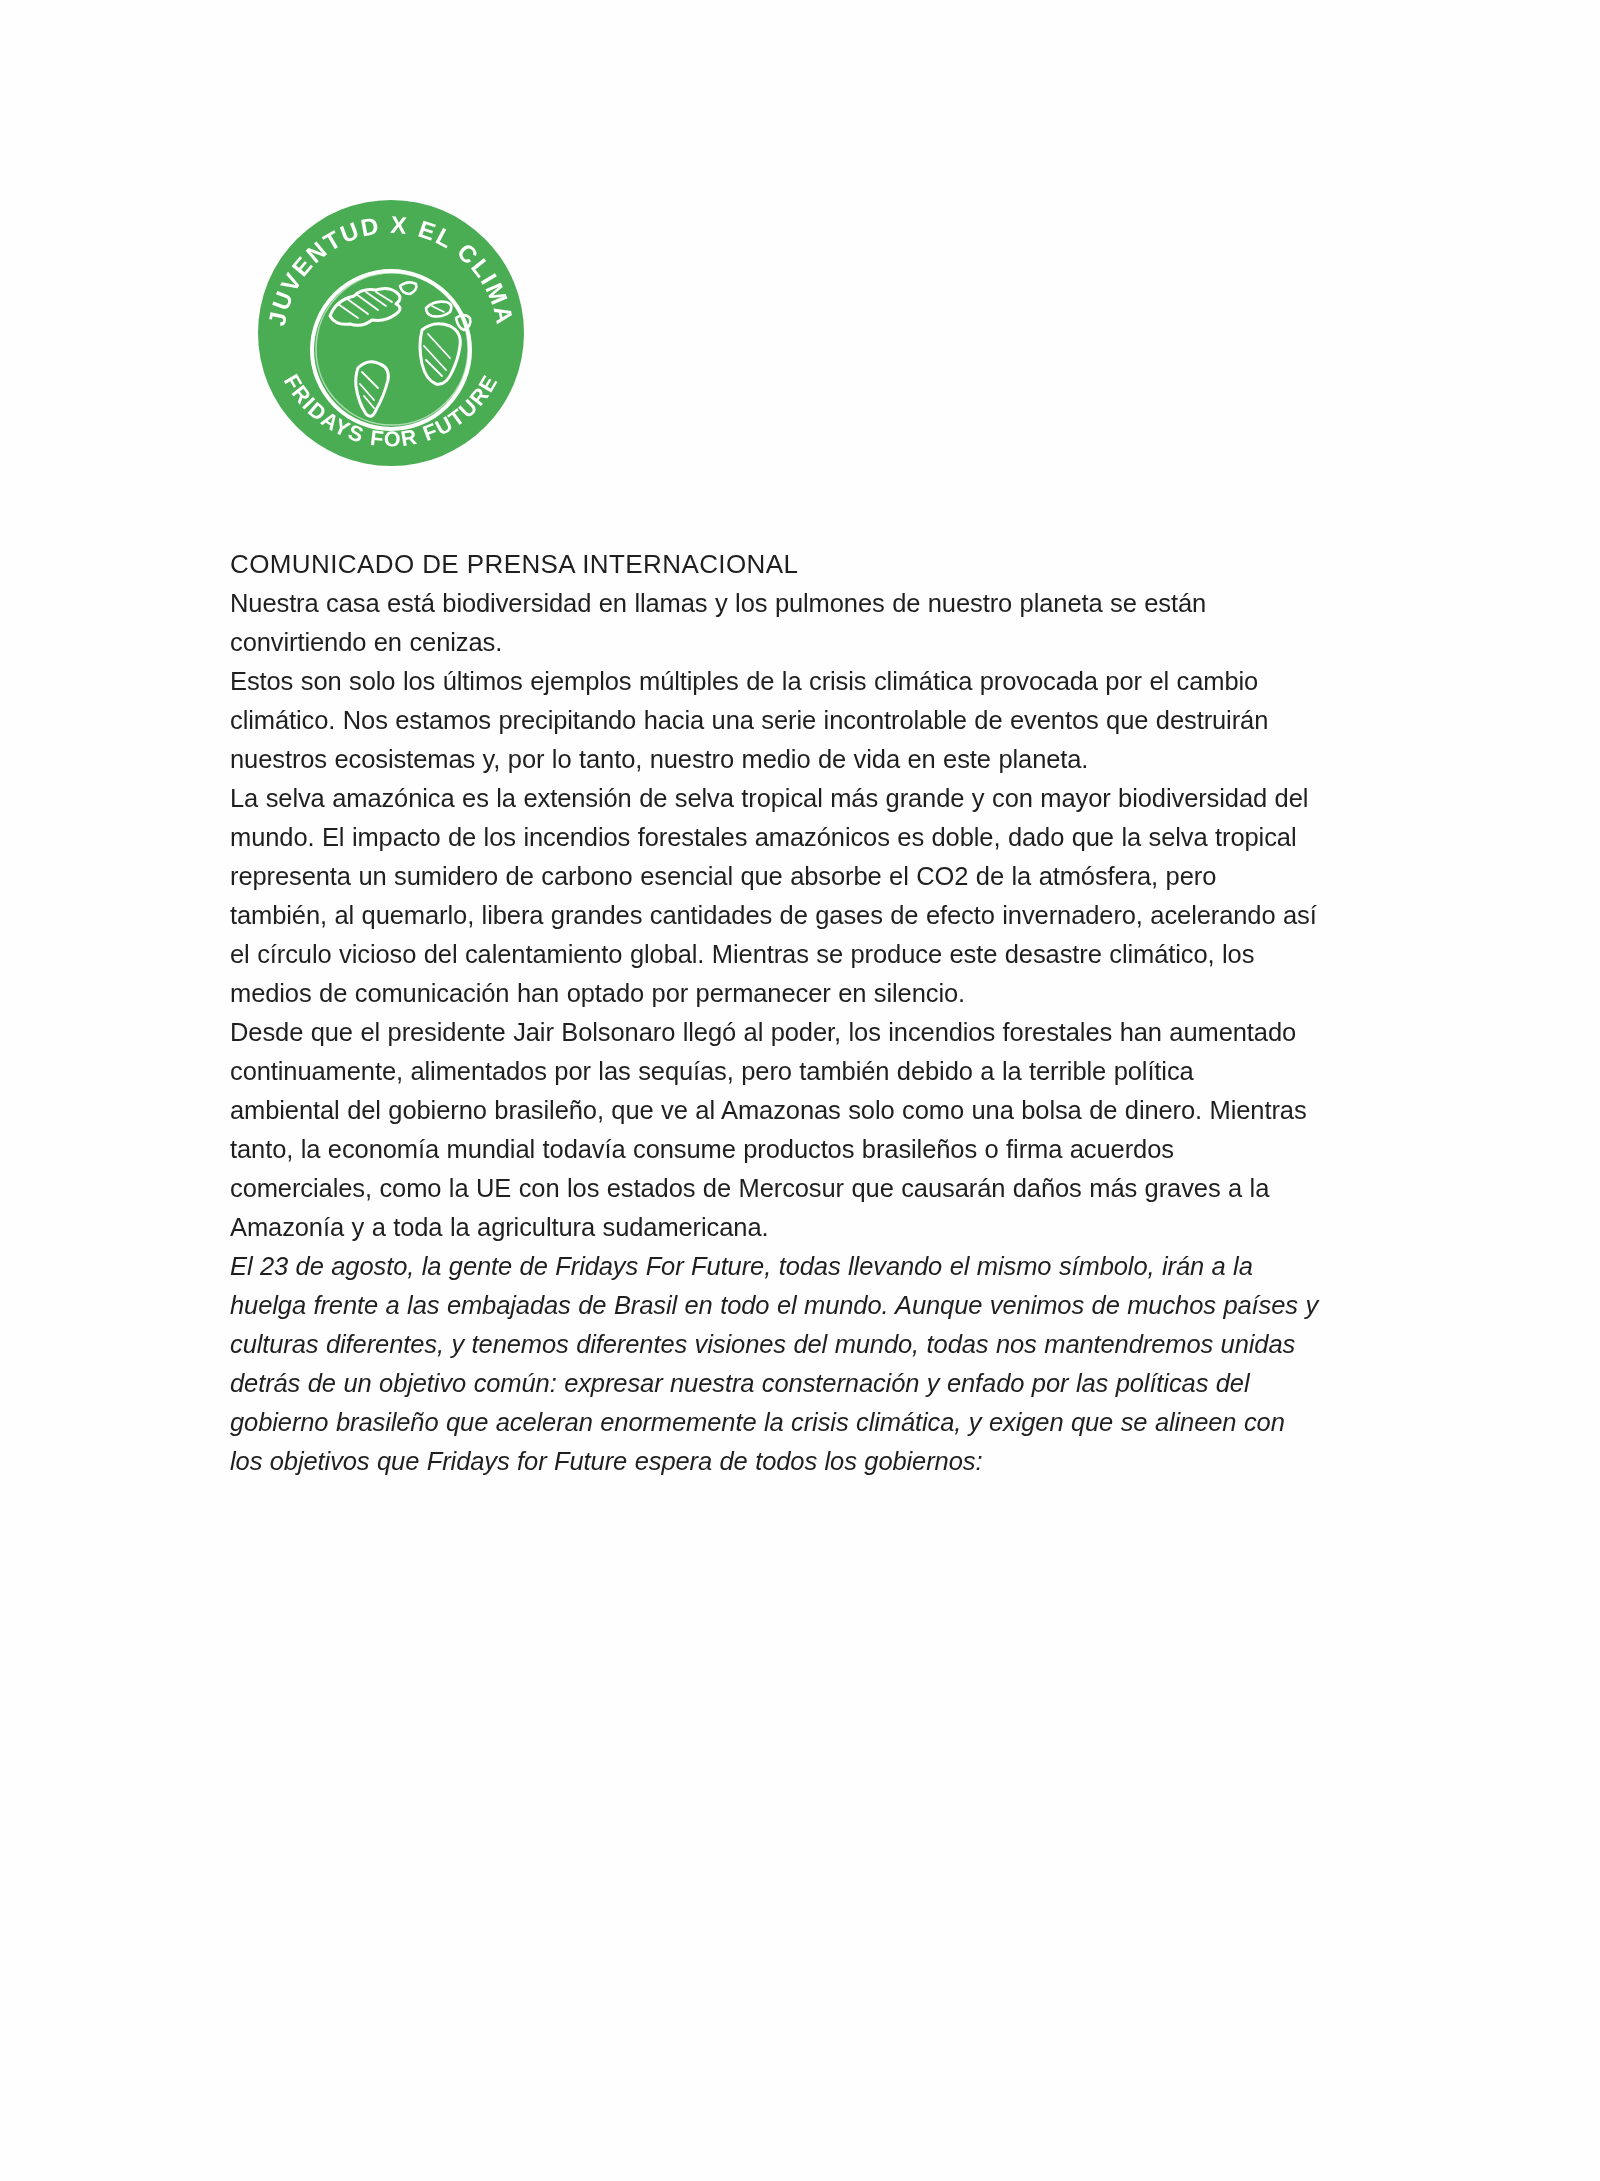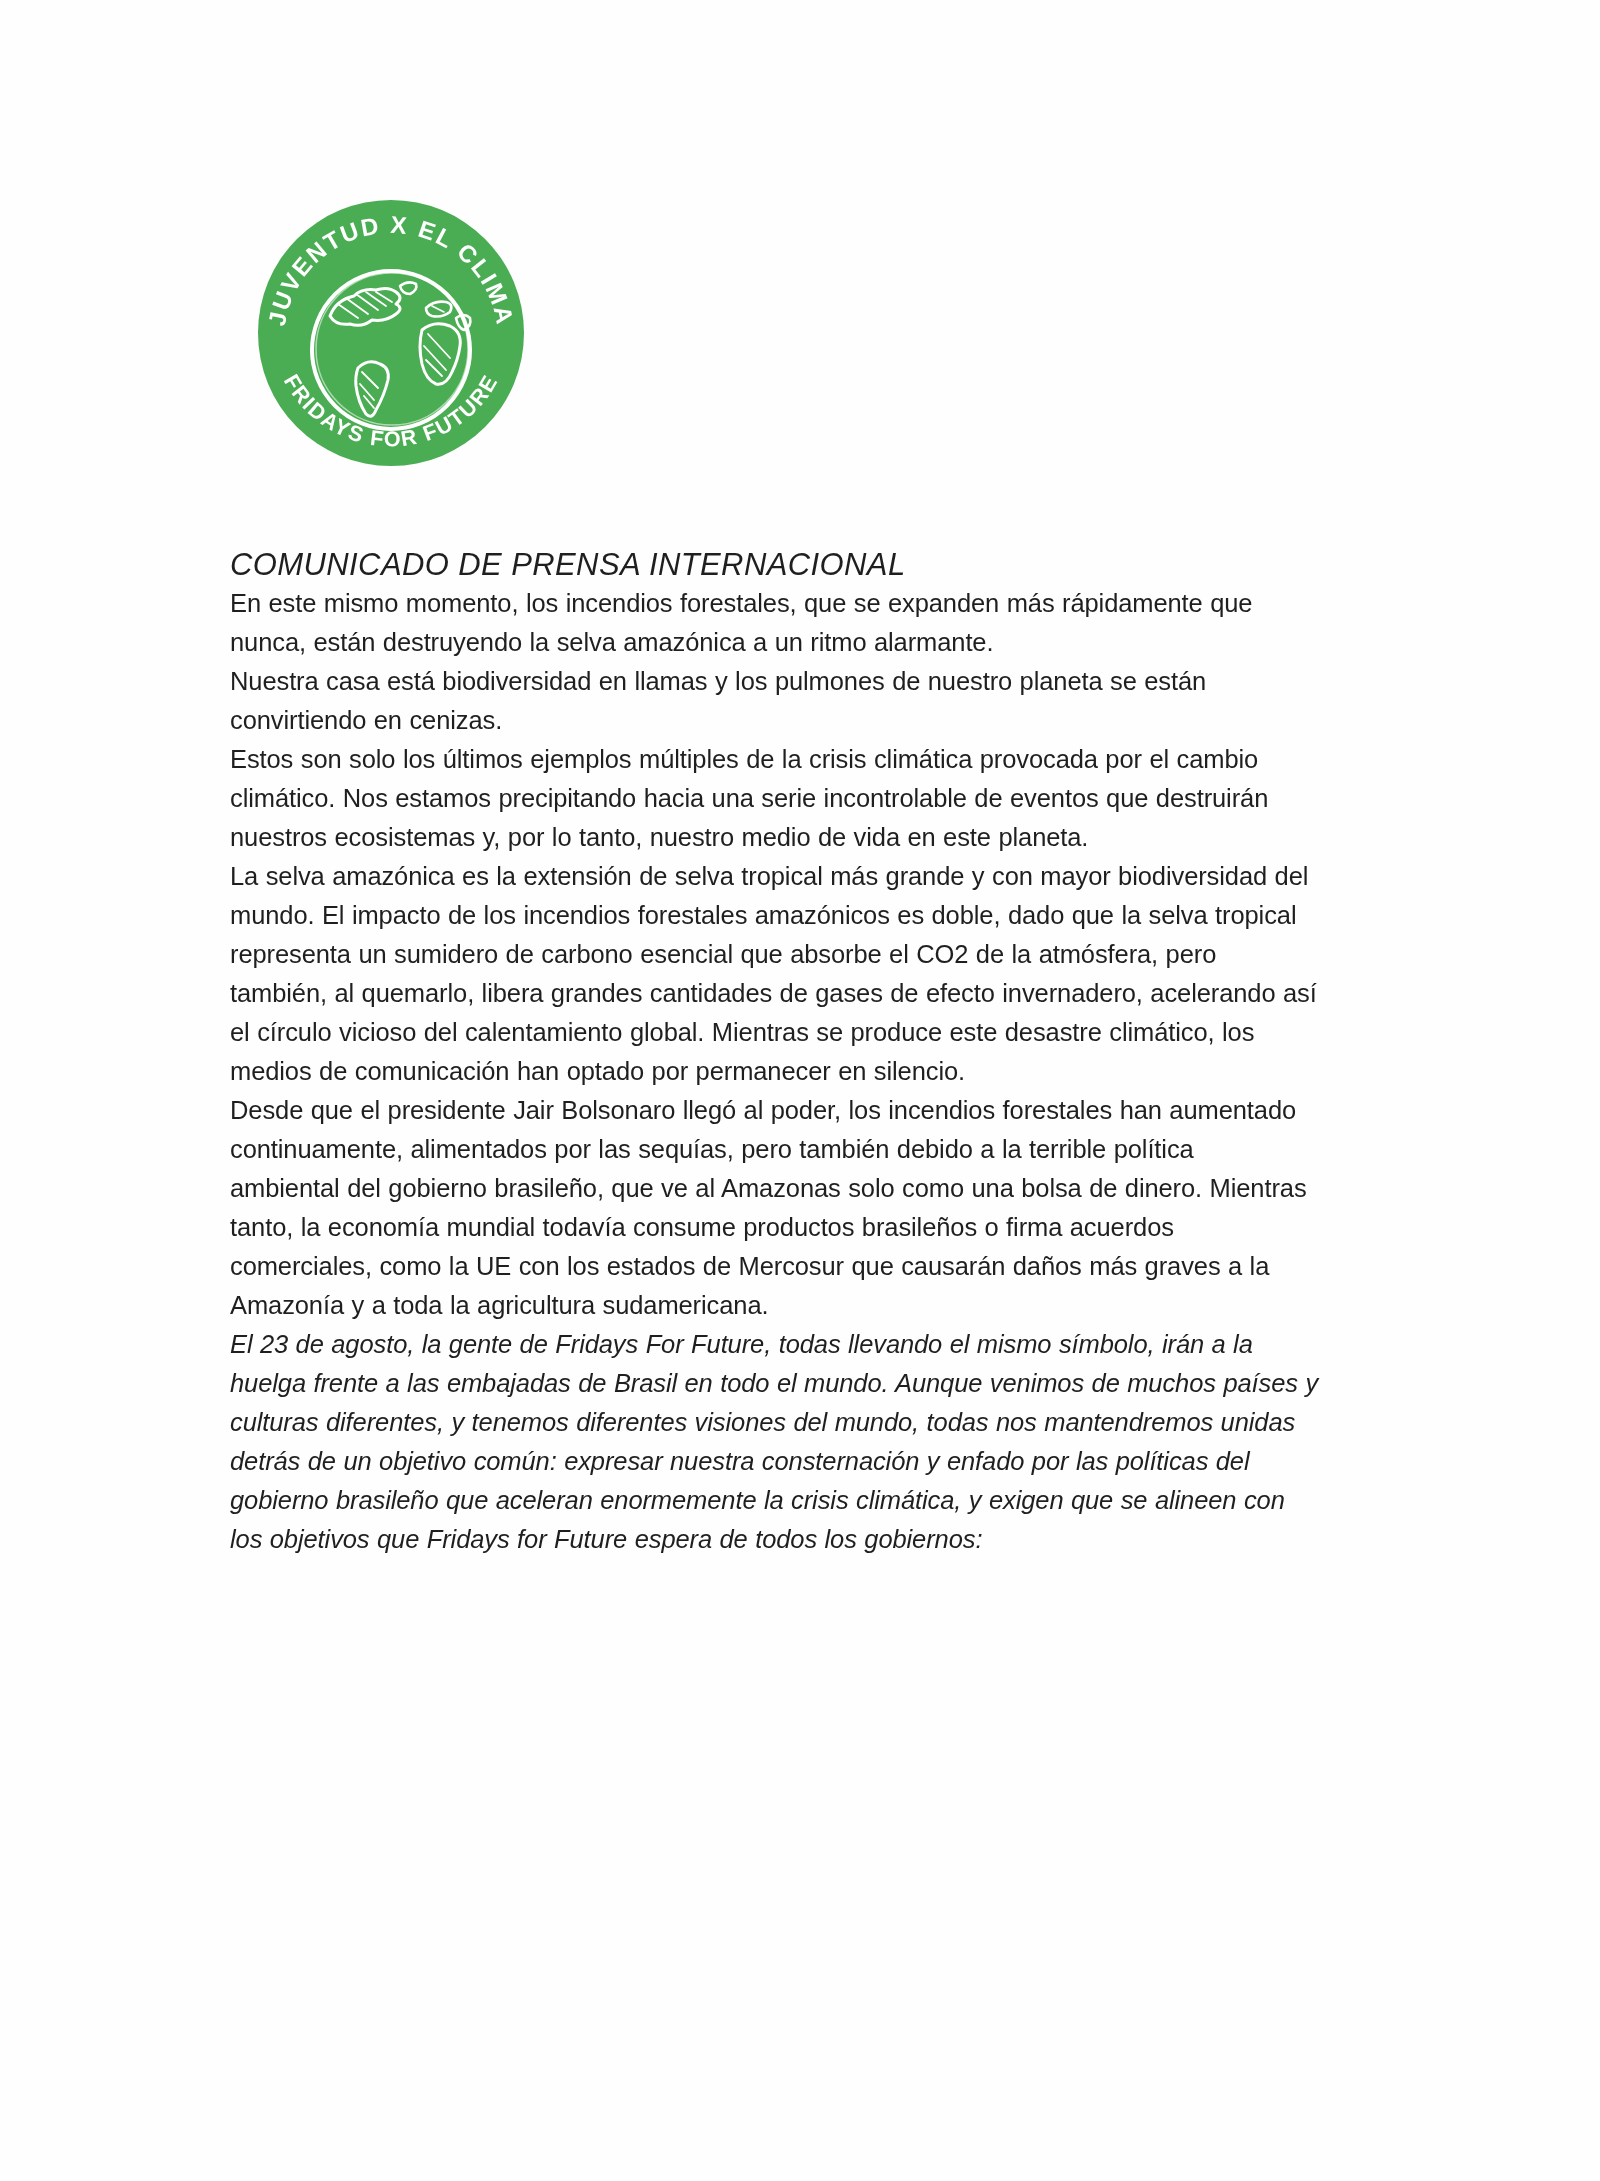--- a/index.html
+++ b/index.html
@@ -35,27 +35,26 @@
     fill: #ffffff;
   }
   .sketch { stroke: #ffffff; fill: none; stroke-linecap: round; stroke-linejoin: round; }
   .content {
     position: absolute;
     left: 230px;
     top: 545px;
     width: 1160px;
   }
   .doc-title {
-    font-size: 31px;
+    font-size: 26px;
     line-height: 39px;
     letter-spacing: 0.4px;
     font-weight: normal;
     margin: 0;
     white-space: pre-line;
-    font-style: italic;
   }
   p.body {
     font-size: 25.5px;
     line-height: 39px;
     letter-spacing: -0.1px;
     word-spacing: 0.5px;
     margin: 0;
     white-space: pre-line;
   }
   .mt-p1 { margin-top: 16px; }
@@ -118,22 +117,20 @@
       </text>
       <text class="arc-text-bottom">
         <textPath href="#arcBottom" startOffset="50%" text-anchor="middle">FRIDAYS FOR FUTURE</textPath>
       </text>
     </svg>
   </div>
 
   <div class="content">
     <h1 class="doc-title">COMUNICADO DE PRENSA INTERNACIONAL</h1>
 
-    <p class="body mt-p1">En este mismo momento, los incendios forestales, que se expanden más rápidamente que
-nunca, están destruyendo la selva amazónica a un ritmo alarmante.</p>
 
     <p class="body mt-p2">Nuestra casa está biodiversidad en llamas y los pulmones de nuestro planeta se están
 convirtiendo en cenizas.</p>
 
 
     <p class="body mt-p4">Estos son solo los últimos ejemplos múltiples de la crisis climática provocada por el cambio
 climático. Nos estamos precipitando hacia una serie incontrolable de eventos que destruirán
 nuestros ecosistemas y, por lo tanto, nuestro medio de vida en este planeta.</p>
 
     <p class="body mt-p5">La selva amazónica es la extensión de selva tropical más grande y con mayor biodiversidad del

